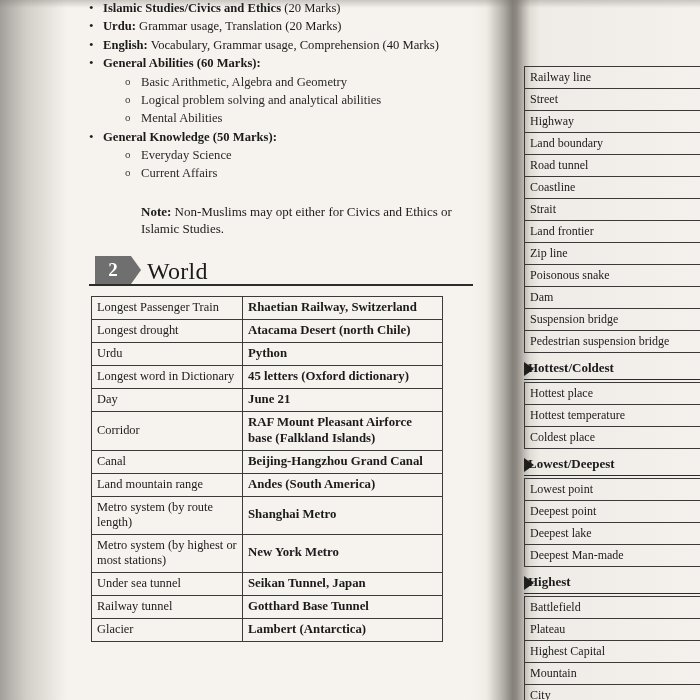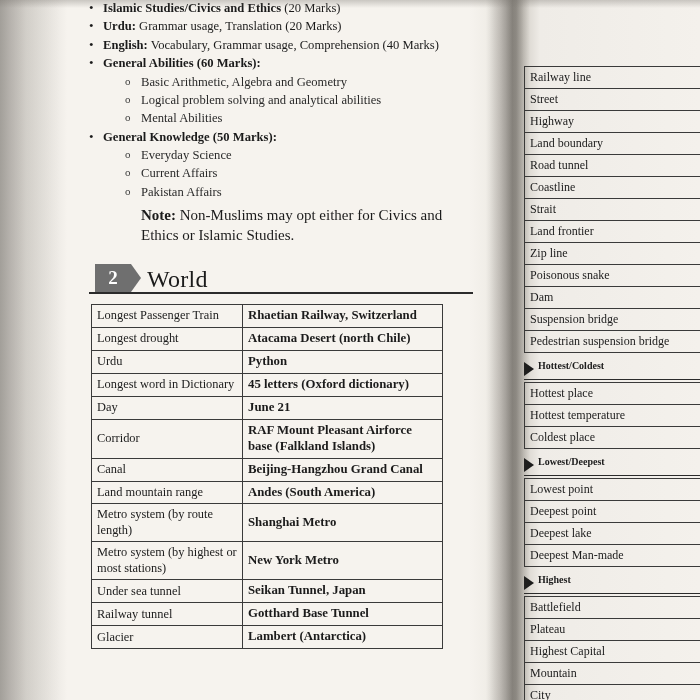--- a/index.html
+++ b/index.html
@@ -28,21 +28,21 @@
   ul.lvl1 > li:before{
     content:"\2022";position:absolute;left:2px;top:-1px;font-size:13px;
   }
   ul.lvl2{margin:0 0 0 0;padding:0 0 0 22px;list-style:none;}
   ul.lvl2 > li{position:relative;padding-left:16px;margin:1px 0;color:#2a2a2a;}
   ul.lvl2 > li:before{
     content:"o";position:absolute;left:0;top:0px;font-size:11px;color:#3a3a3a;
   }
   .b{font-weight:bold;}
   .note{
-    margin:4px 0 0 38px;font-size:15px;line-height:1.35;
+    margin:20px 0 0 38px;font-size:13px;line-height:1.35;
   }
   .note .b{font-weight:bold;}
 
   
   .chapter{
     margin:18px 0 10px 2px;position:relative;height:30px;
   }
   .chapter .numbox{
     position:absolute;left:6px;top:0;width:36px;height:28px;background:#6f6f6f;
   }
@@ -101,21 +101,21 @@
   table.rt td{
     border:1px solid #3a3a3a;padding:3px 5px;font-size:12px;height:14px;
   }
   .rsub{
     position:relative;height:20px;margin:7px 0 2px 0;
   }
   .rsub .arrow{
     position:absolute;left:0;top:2px;width:0;height:0;
     border-top:7px solid transparent;border-bottom:7px solid transparent;border-left:10px solid #1c1c1c;
   }
-  .rsub .stitle{position:absolute;left:14px;top:0;font-size:10px;font-weight:bold;}
+  .rsub .stitle{position:absolute;left:4px;top:0;font-size:13px;font-weight:bold;}
   .rsub .rule{position:absolute;left:0;right:0;bottom:0;height:1.4px;background:#2b2b2b;}
   .tall td{height:24px;}
   
   .shade-left{
     position:absolute;left:0;top:0;width:96px;height:700px;
     background:linear-gradient(90deg,rgba(90,86,80,.35),rgba(255,255,255,0) 70%);
     pointer-events:none;
   }
   .gutter{
     position:absolute;left:486px;top:0;width:44px;height:700px;
@@ -155,21 +155,20 @@
             <li>Basic Arithmetic, Algebra and Geometry</li>
             <li>Logical problem solving and analytical abilities</li>
             <li>Mental Abilities</li>
           </ul>
         </li>
         <li>
           <span class="b">General Knowledge (50 Marks):</span>
           <ul class="lvl2">
             <li>Everyday Science</li>
             <li>Current Affairs</li>
-            <li>Pakistan Affairs</li>
           </ul>
           <div class="note">
             <span class="b">Note:</span>
             <span>Non-Muslims may opt either for Civics and Ethics or Islamic Studies.</span>
           </div>
         </li>
       </ul>
     </div>
 
     <div class="chapter">

